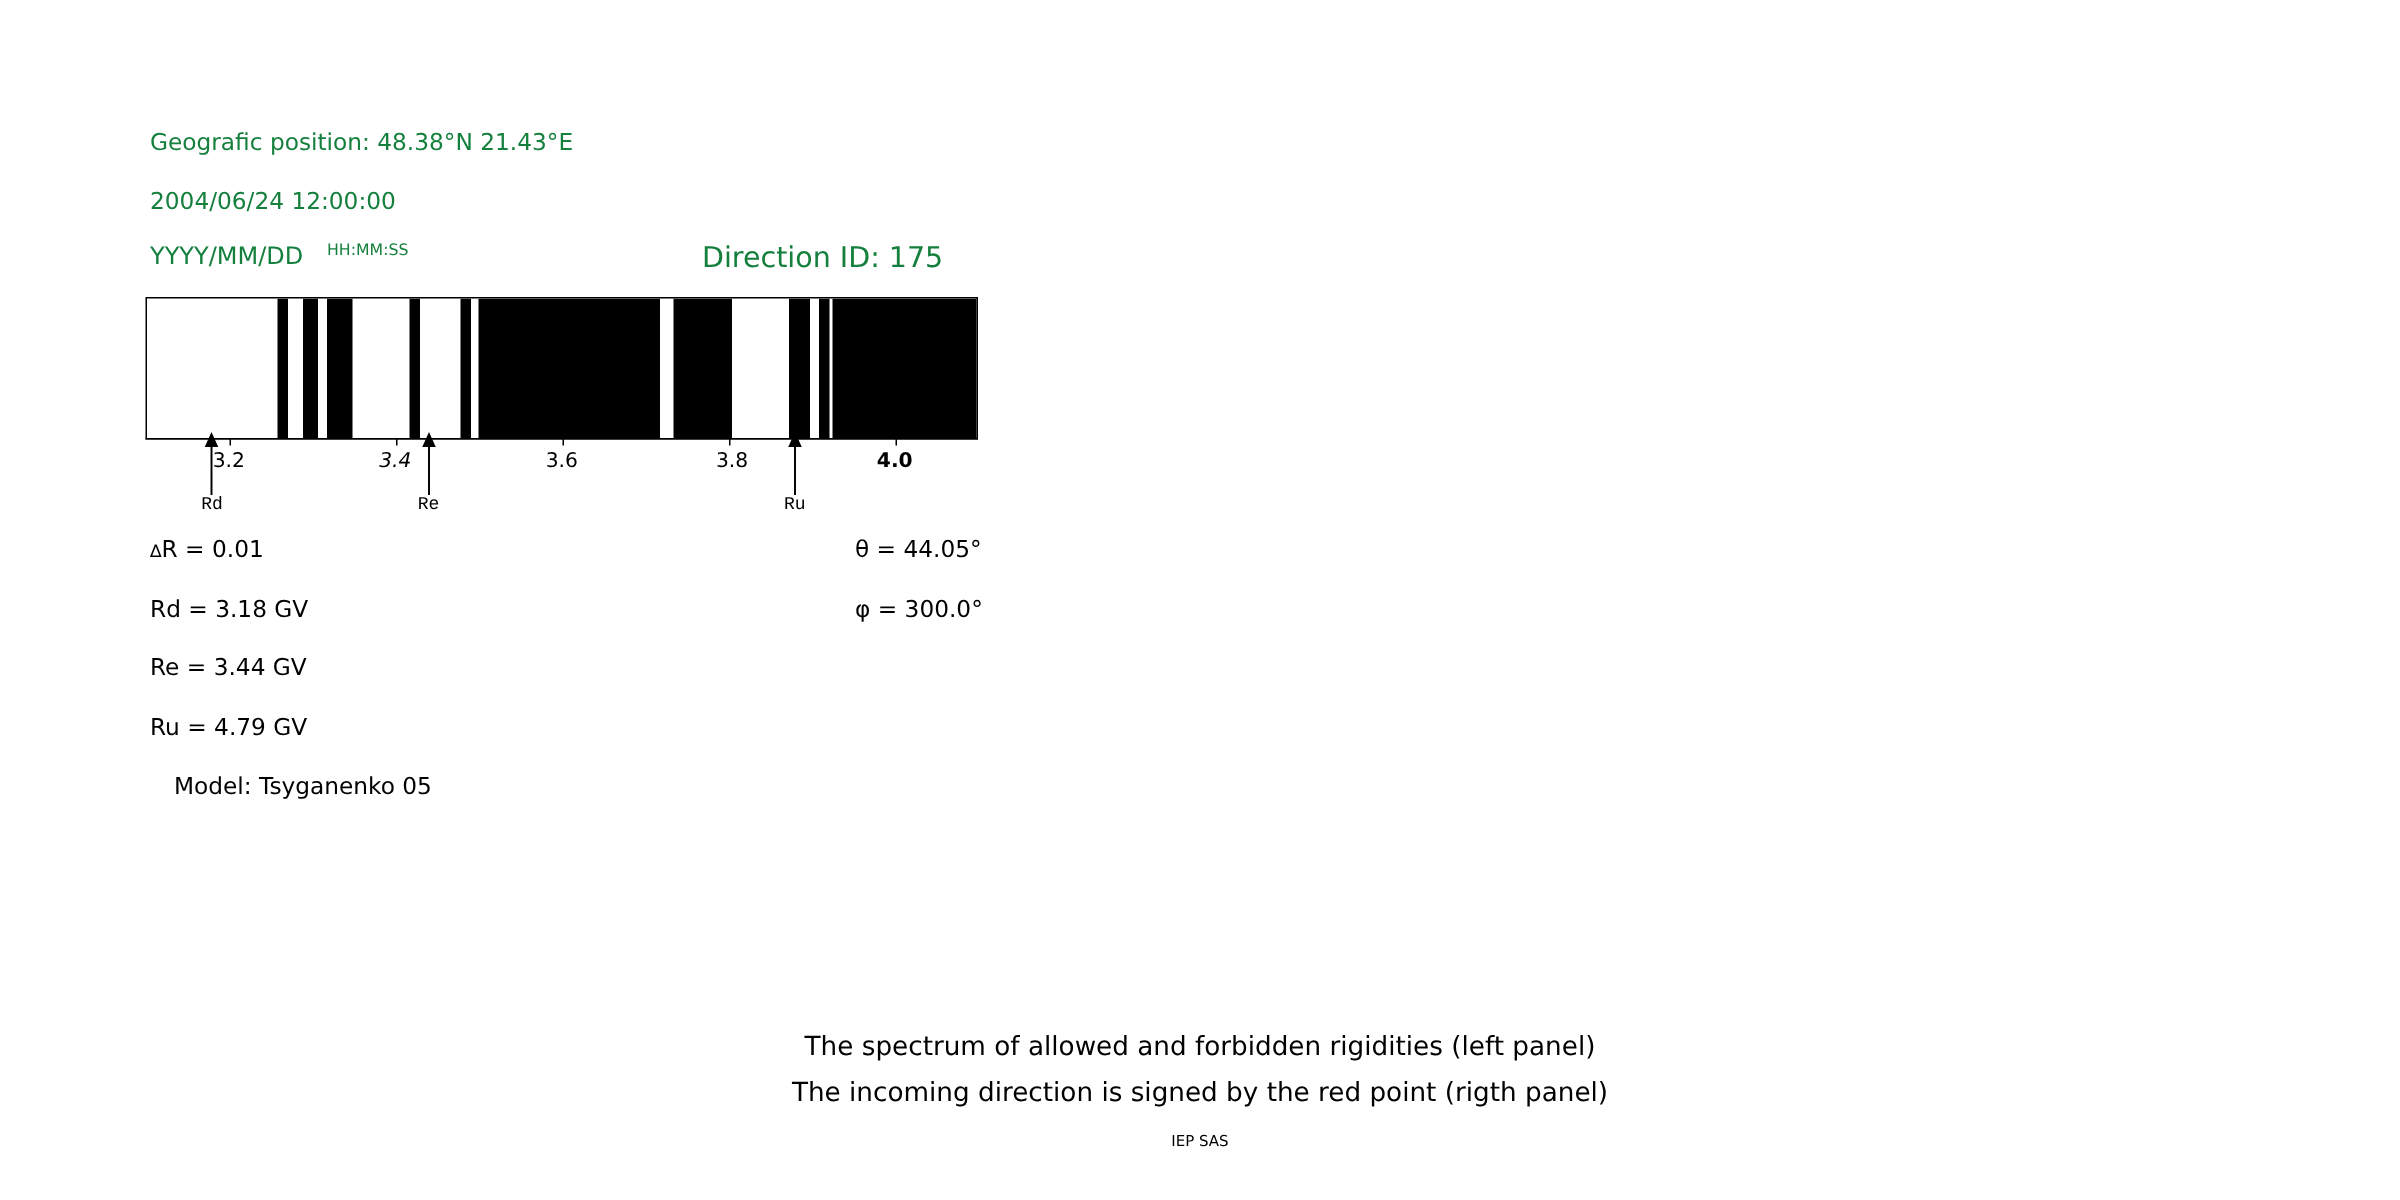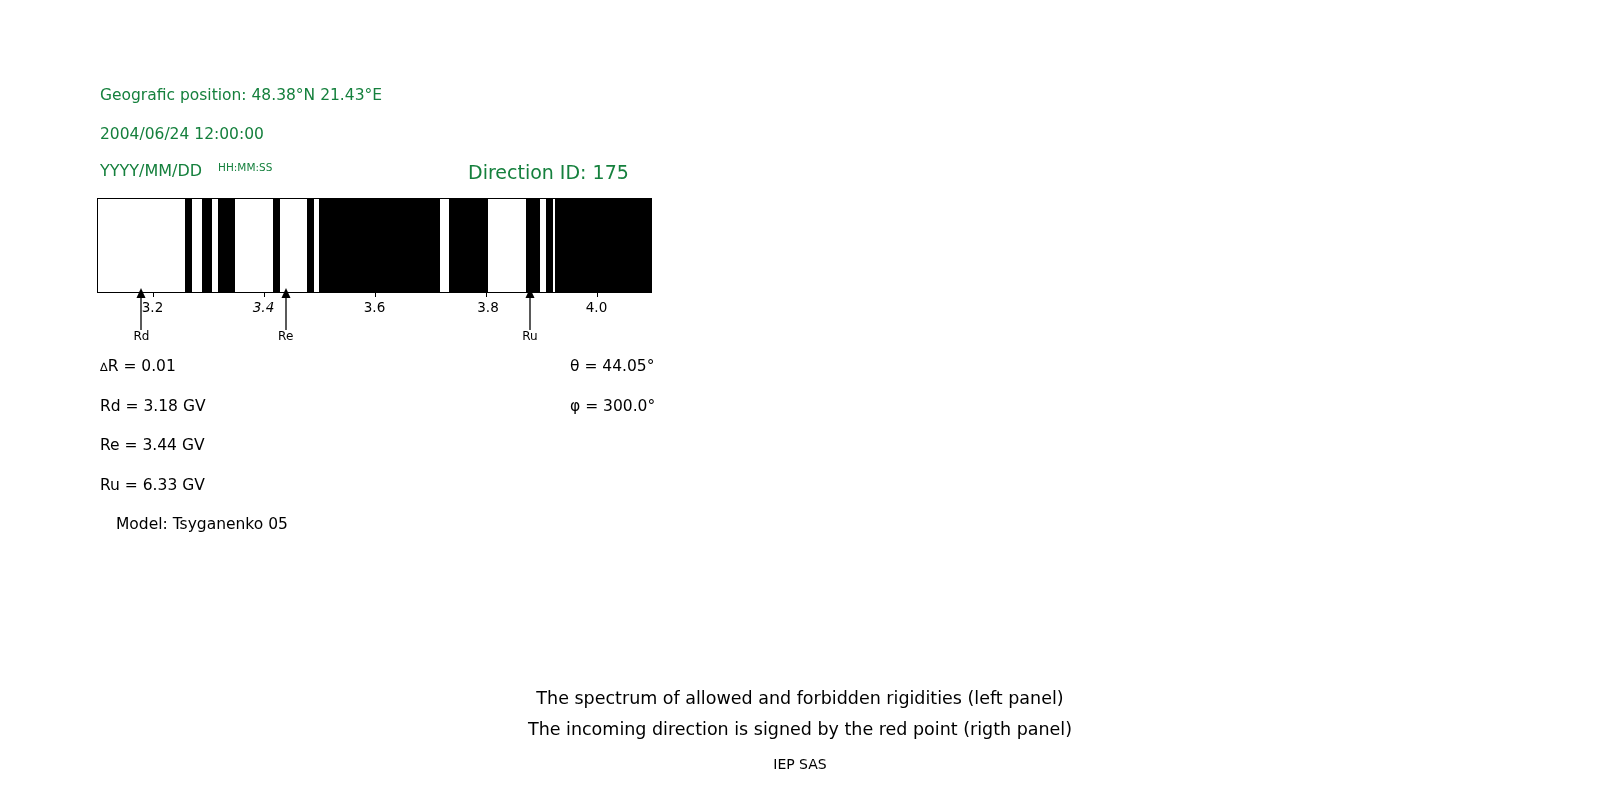--- a/index.html
+++ b/index.html
@@ -73,20 +73,21 @@
 
   .marker-arrow {
     position: absolute;
     width: 30px;
   }
   .marker-label {
     position: absolute;
     font-size: 12px;
     transform: translateX(-50%);
     white-space: nowrap;
+    font-family: Liberation Mono, monospace;
   }
 
   .param {
     position: absolute;
     font-size: 15.5px;
     white-space: nowrap;
   }
   .param-sub { font-size: 11.5px; }
 
   
@@ -100,21 +101,21 @@
     font-size: 17.5px;
     white-space: nowrap;
   }
   #caption-line1 { top: 688px; }
   #caption-line2 { top: 719px; }
   #footer-credit {
     position: absolute;
     width: 100%;
     text-align: center;
     top: 756px;
-    font-size: 14px;
+    font-size: 10px;
   }
 </style>
 </head>
 <body>
 
 <div class="abs" id="left-panel">
 
   <div class="info-line" id="geo-position">Geografic position: 48.38°N 21.43°E</div>
 
   <div class="info-line" id="datetime">2004/06/24 12:00:00</div>
@@ -144,21 +145,21 @@
   <div id="spectrum-axis-ticks" class="abs" style="left:0;top:0;">
       <div class="tick-mark" style="left: 152.5px;"></div>
       <div class="tick-label" style="left: 152.5px;">3.2</div>
       <div class="tick-mark" style="left: 263.5px;"></div>
       <div class="tick-label" style="left: 263.5px; font-style: italic;">3.4</div>
       <div class="tick-mark" style="left: 374.5px;"></div>
       <div class="tick-label" style="left: 374.5px;">3.6</div>
       <div class="tick-mark" style="left: 485.5px;"></div>
       <div class="tick-label" style="left: 488px;">3.8</div>
       <div class="tick-mark" style="left: 596.5px;"></div>
-      <div class="tick-label" style="left: 596.5px;">4.0</div>
+      <div class="tick-label" style="left: 596.5px; font-weight: bold;">4.0</div>
     </div>
   <div id="spectrum-markers" class="abs" style="left:0;top:0;">
       <div class="marker-arrow" style="left: 126.4px; top: 288px;"><svg width="30" height="42" viewBox="0 0 30 42">
           <line x1="15" y1="42" x2="15" y2="5" stroke="#000" stroke-width="1.3"></line>
           <polygon points="15,0 10.5,10 19.5,10" fill="#000"></polygon>
         </svg></div>
       <div class="marker-label" style="left: 141.4px; top: 329px;">Rd</div>
       <div class="marker-arrow" style="left: 270.7px; top: 288px;"><svg width="30" height="42" viewBox="0 0 30 42">
           <line x1="15" y1="42" x2="15" y2="5" stroke="#000" stroke-width="1.3"></line>
           <polygon points="15,0 10.5,10 19.5,10" fill="#000"></polygon>
@@ -167,21 +168,21 @@
       <div class="marker-arrow" style="left: 514.9px; top: 288px;"><svg width="30" height="42" viewBox="0 0 30 42">
           <line x1="15" y1="42" x2="15" y2="5" stroke="#000" stroke-width="1.3"></line>
           <polygon points="15,0 10.5,10 19.5,10" fill="#000"></polygon>
         </svg></div>
       <div class="marker-label" style="left: 529.9px; top: 329px;">Ru</div>
     </div>
   <div id="param-block" class="abs" style="left:0;top:0;">
       <div class="param" style="left: 100px; top: 357px;"><span class="param-sub">∆</span><span>R = 0.01</span></div>
       <div class="param" style="left: 100px; top: 396.5px;"><span>Rd = 3.18 GV</span></div>
       <div class="param" style="left: 100px; top: 436px;"><span>Re = 3.44 GV</span></div>
-      <div class="param" style="left: 100px; top: 475.5px;"><span>Ru = 6.33 GV</span></div>
+      <div class="param" style="left: 100px; top: 475.5px;"><span>Ru = 4.79 GV</span></div>
       <div class="param" style="left: 116px; top: 515px;"><span>Model: Tsyganenko 05</span></div>
     </div>
   <div id="angle-block" class="abs" style="left:0;top:0;">
       <div class="param" style="left: 570px; top: 357px;">θ = 44.05°</div>
       <div class="param" style="left: 570px; top: 396.5px;">φ = 300.0°</div>
     </div>
 </div>
 
 <div class="abs" id="right-panel">
 

